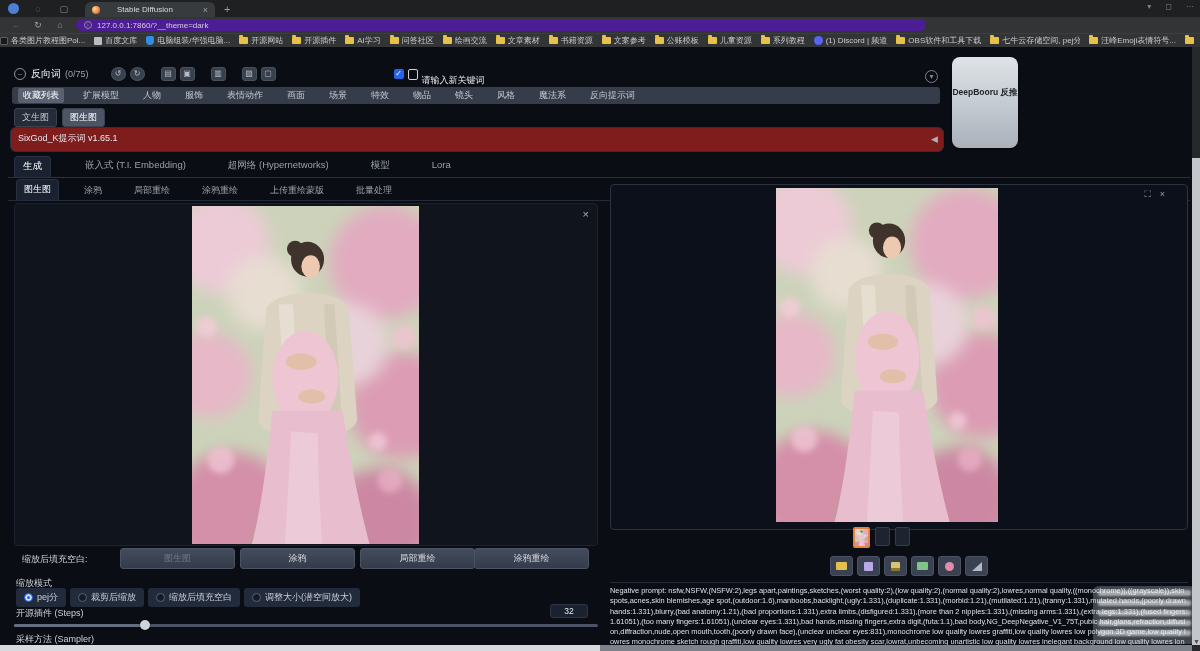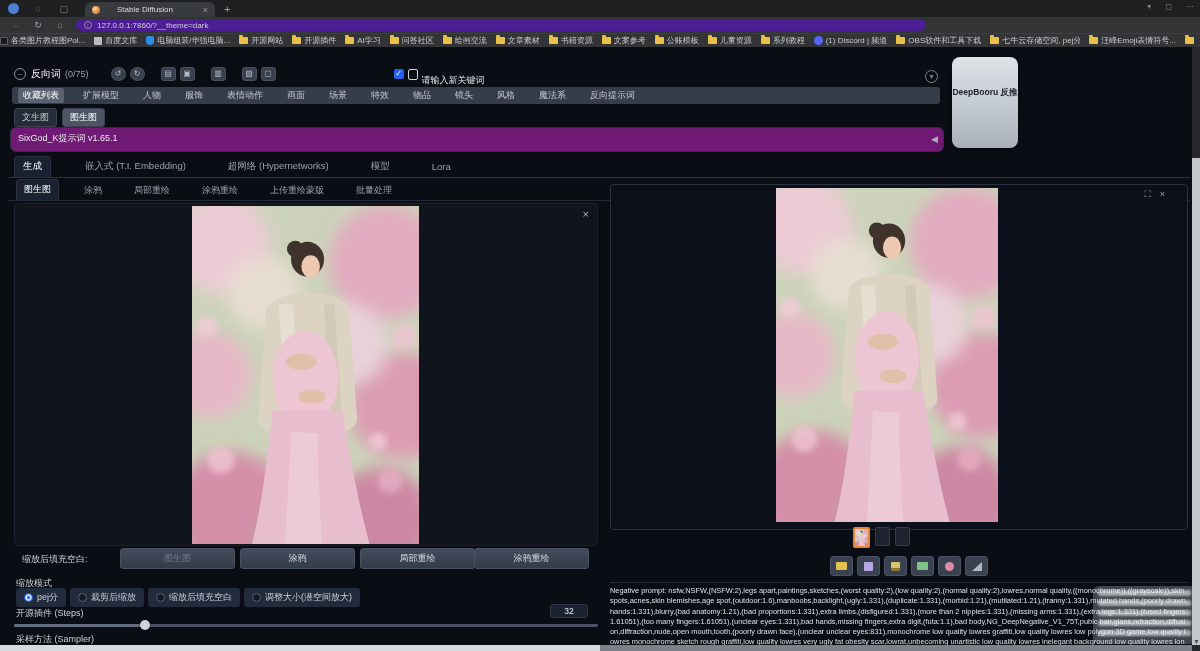--- a/index.html
+++ b/index.html
@@ -72,32 +72,32 @@
   .cat-strip { position:absolute; left:4px; top:31px; width:928px; height:17px; background:#363d4a;
     border-radius:3px; display:flex; align-items:center; gap:14px; padding:0 6px; }
   .cat { font-size:9px; color:#c3c8d1; white-space:nowrap; padding:1px 5px; }
   .cat.sel { background:#5a6271; border-radius:2px; color:#fff; }
 
   .mode-row { position:absolute; left:6px; top:52px; display:flex; gap:5px; }
   .mode { font-size:9px; color:#c3c8d1; padding:2px 7px; background:#252b37; border:1px solid #3a4150;
     border-radius:3px; }
   .mode.sel { background:#4d5564; color:#fff; }
 
-  .prompt-box { position:absolute; left:2px; top:71px; width:934px; height:25px; background:#701a75;
+  .prompt-box { position:absolute; left:2px; top:71px; width:934px; height:25px; background:#7f1d1d;
     border:1px solid #2a3140; border-radius:6px; }
   .prompt-text { position:absolute; left:7px; top:4px; font-size:9px; color:#e8eaee; }
   .prompt-arrow { position:absolute; right:5px; top:6px; color:#aab0b8; font-size:9px; }
 
   .deepbooru { position:absolute; left:952px; top:10px; width:66px; height:91px; border-radius:8px;
     background:linear-gradient(180deg,#dfe3e8 0%,#c3c9d1 55%,#aab1ba 100%);
     box-shadow:0 1px 3px rgba(0,0,0,.5); text-align:center; padding-top:30px;
     font-size:8.5px; font-weight:bold; color:#20242b; }
 
   .main-tabs { position:absolute; left:8px; top:109px; width:1182px; height:22px;
-    border-bottom:1px solid #2a3140; display:flex; align-items:center; gap:26px; padding-left:6px; }
+    border-bottom:1px solid #2a3140; display:flex; align-items:flex-start; gap:26px; padding-left:6px; }
   .mtab { font-size:9.5px; color:#9aa1ab; padding:3px 8px; }
   .mtab.sel { color:#fff; background:#1a2130; border:1px solid #2a3140; border-bottom:1px solid #1a2130;
     border-radius:4px 4px 0 0; }
 
   .i2i-tabs { position:absolute; left:8px; top:133px; width:1182px; height:21px;
     border-bottom:1px solid #232a38; display:flex; align-items:flex-end; gap:18px; padding-left:8px; }
   .itab { font-size:9px; color:#9aa1ab; padding:3px 7px; }
   .itab.sel { color:#fff; background:#1a2130; border:1px solid #2a3140; border-bottom:1px solid #1a2130;
     border-radius:4px 4px 0 0; }
 

